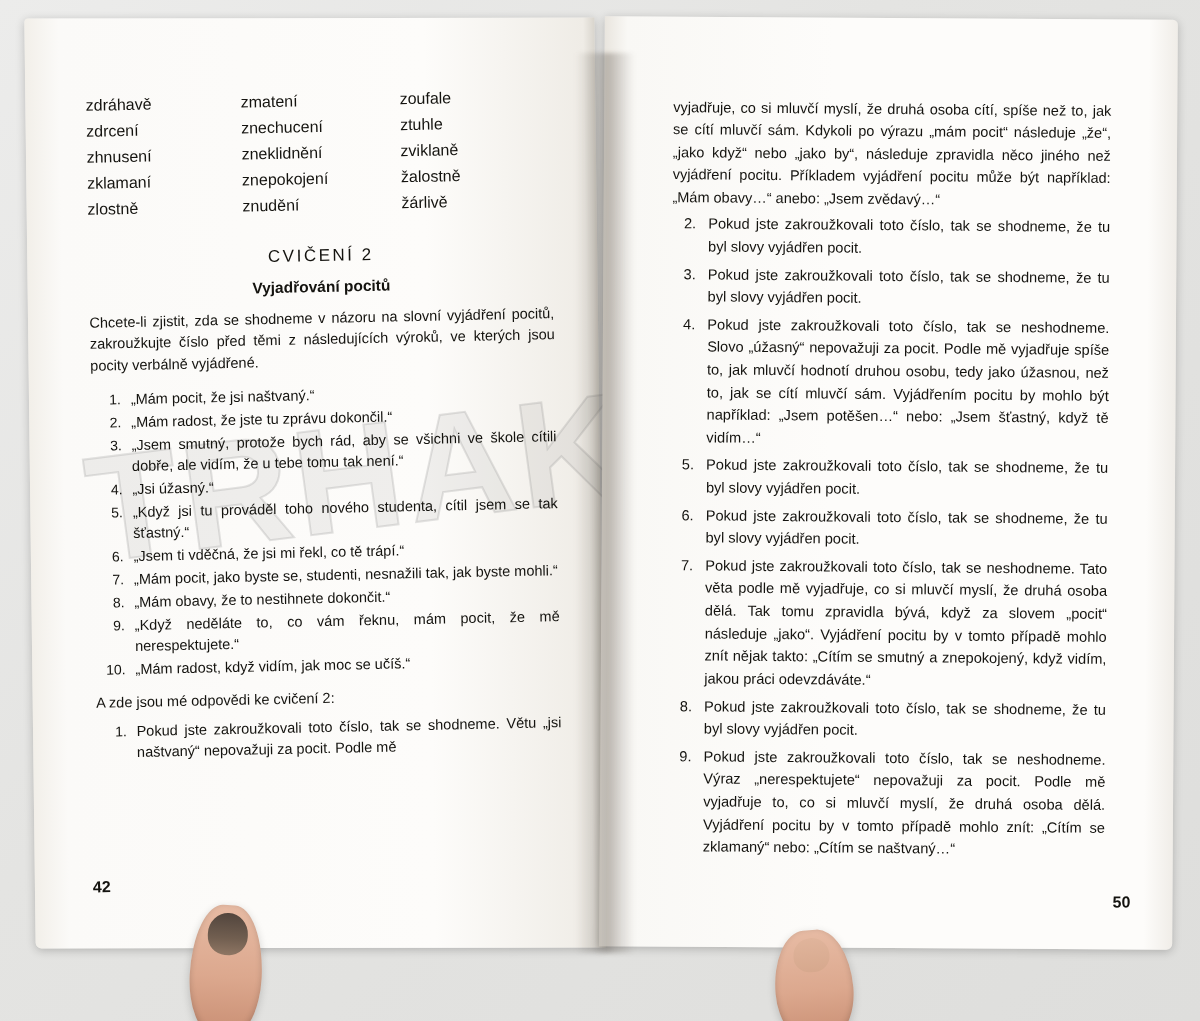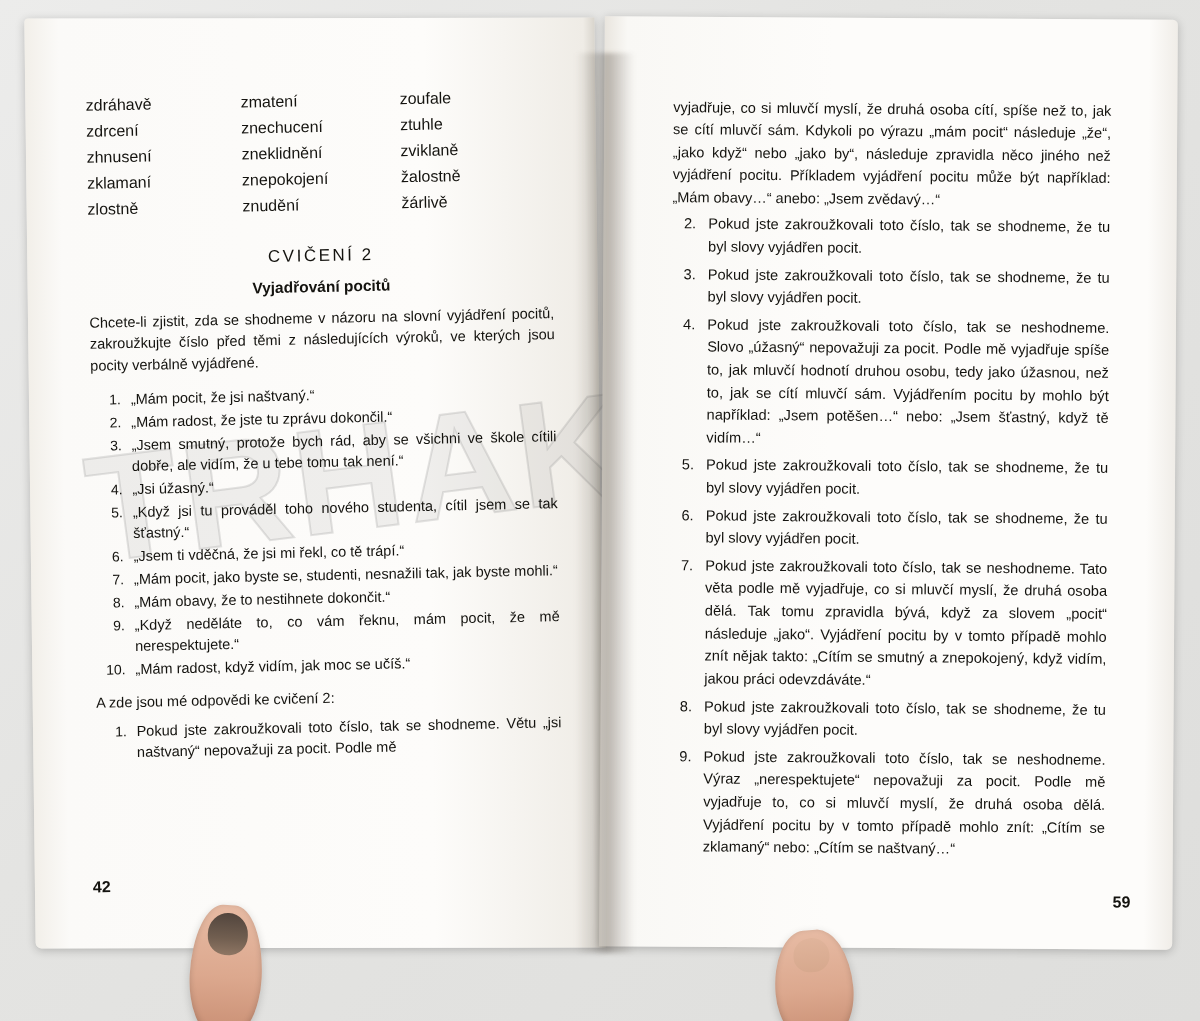--- a/index.html
+++ b/index.html
@@ -313,21 +313,21 @@
             <li>Pokud jste zakroužkovali toto číslo, tak se neshodneme. Slovo „úžasný“ nepovažuji za pocit. Podle mě vyjadřuje spíše to, jak mluvčí hodnotí druhou osobu, tedy jako úžasnou, než to, jak se cítí mluvčí sám. Vyjádřením pocitu by mohlo být například: „Jsem potěšen…“ nebo: „Jsem šťastný, když tě vidím…“</li>
             <li>Pokud jste zakroužkovali toto číslo, tak se shodneme, že tu byl slovy vyjádřen pocit.</li>
             <li>Pokud jste zakroužkovali toto číslo, tak se shodneme, že tu byl slovy vyjádřen pocit.</li>
             <li>Pokud jste zakroužkovali toto číslo, tak se neshodneme. Tato věta podle mě vyjadřuje, co si mluvčí myslí, že druhá osoba dělá. Tak tomu zpravidla bývá, když za slovem „pocit“ následuje „jako“. Vyjádření pocitu by v tomto případě mohlo znít nějak takto: „Cítím se smutný a znepokojený, když vidím, jakou práci odevzdáváte.“</li>
             <li>Pokud jste zakroužkovali toto číslo, tak se shodneme, že tu byl slovy vyjádřen pocit.</li>
             <li>Pokud jste zakroužkovali toto číslo, tak se neshodneme. Výraz „nerespektujete“ nepovažuji za pocit. Podle mě vyjadřuje to, co si mluvčí myslí, že druhá osoba dělá. Vyjádření pocitu by v tomto případě mohlo znít: „Cítím se zklamaný“ nebo: „Cítím se naštvaný…“</li>
           </ol>
 
         </div>
 
-        <div class="pagenum-right">59</div>
+        <div class="pagenum-right">50</div>
       </div>
     </div>
 
     <div class="spine"></div>
   </div>
 
   <div class="thumb left-thumb">
     <div class="nail"></div>
   </div>
   <div class="thumb right-thumb">

